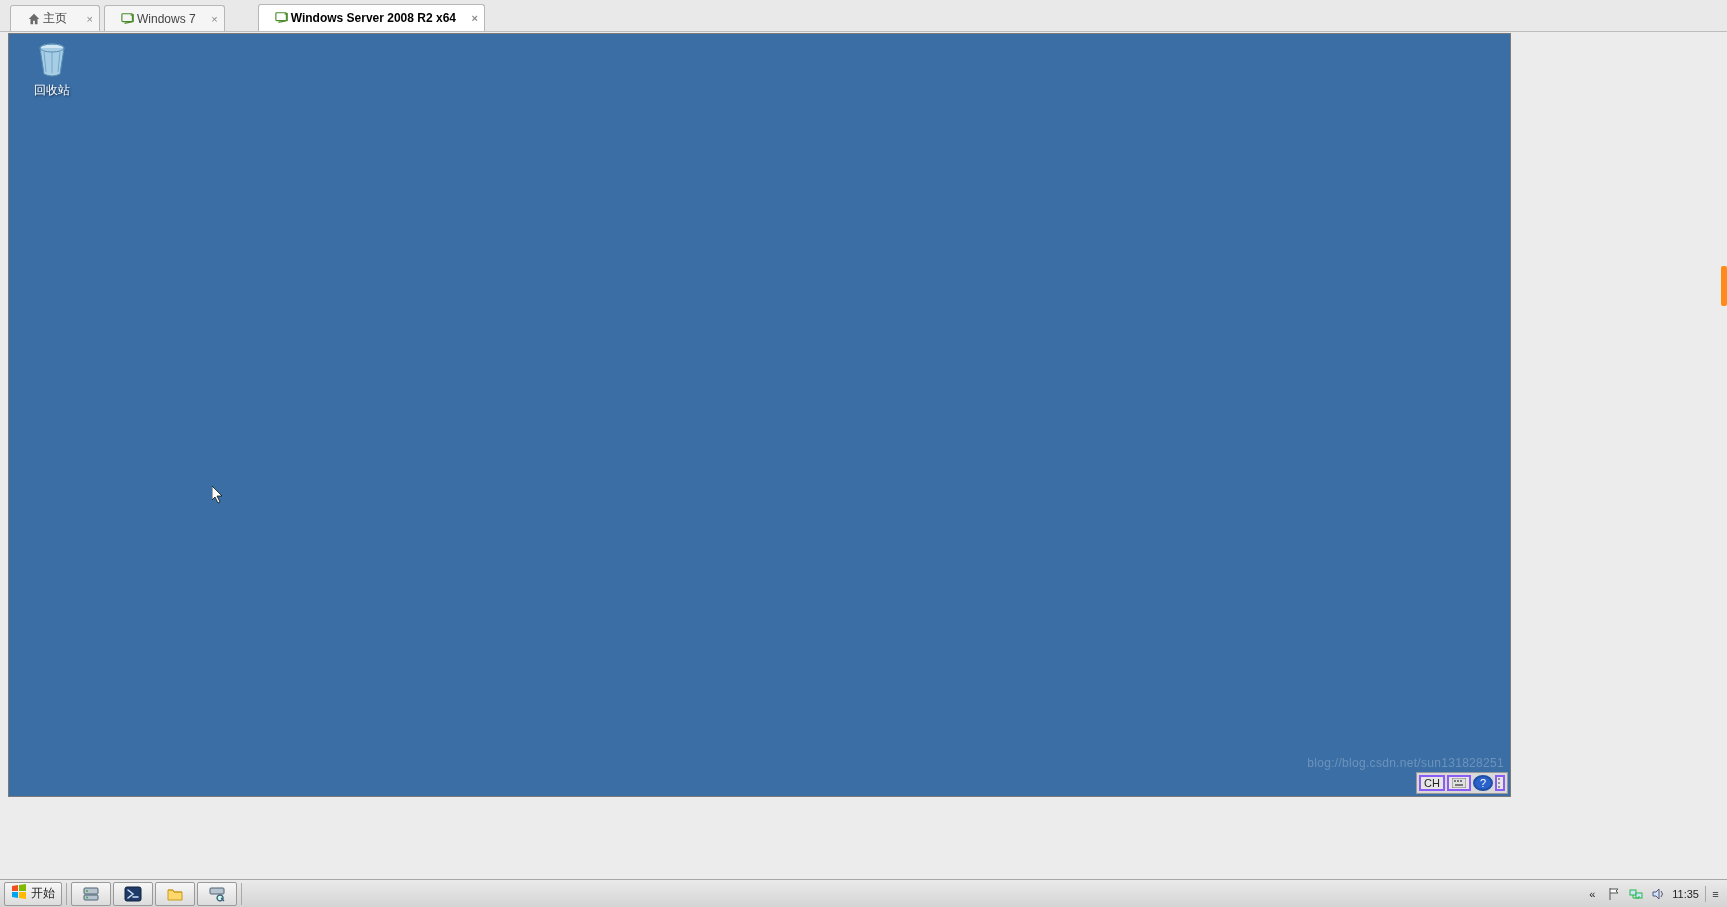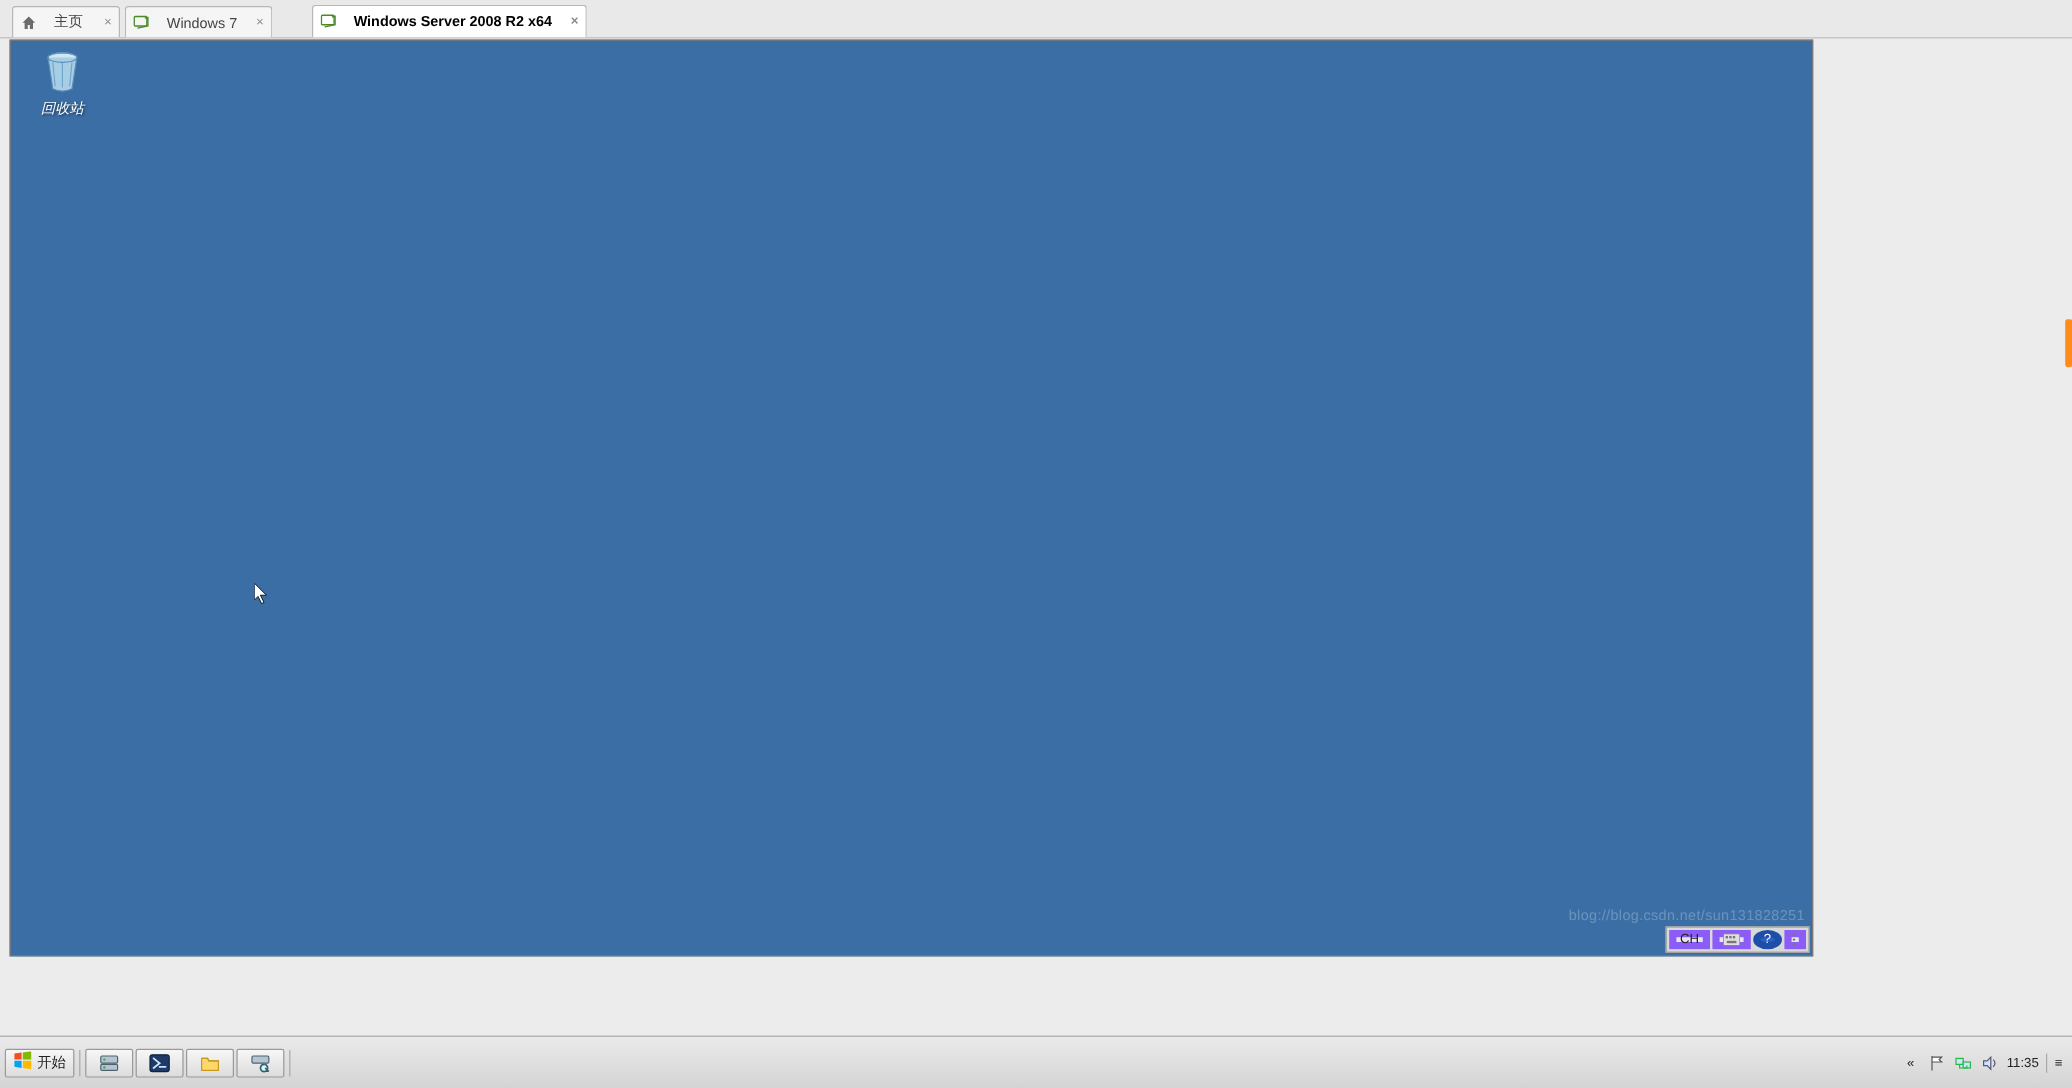--- a/index.html
+++ b/index.html
@@ -11,28 +11,28 @@
   background: #e9e9e9;
   border-bottom: 1px solid #bdbdbd;
   display: flex;
   align-items: flex-end;
   padding-left: 10px;
   gap: 4px;
 }
 .tab {
   height: 26px;
   min-width: 90px;
-  padding: 0 28px 0 6px;
+  padding: 0 28px 0 16px;
   background: #f5f5f5;
   border: 1px solid #b7b7b7;
   border-bottom: none;
   border-radius: 3px 3px 0 0;
   display: flex;
   align-items: center;
-  gap: 14px;
+  gap: 2px;
   font-size: 12px;
   color: #444;
   position: relative;
   cursor: default;
 }
 .tab.active {
   background: #ffffff;
   font-weight: bold;
   color: #000;
   height: 27px;
@@ -62,21 +62,20 @@
 
 
 .desktop-icon {
   position: absolute;
   width: 74px;
   text-align: center;
   color: #fff;
   font-size: 12px;
   text-shadow: 1px 1px 2px rgba(0,0,0,.6);
   cursor: default;
-  font-style: italic;
 }
 .desktop-icon .di-glyph {
   width: 40px; height: 40px;
   margin: 0 auto 2px auto;
   display:flex;align-items:center;justify-content:center;
 }
 
 
 .cursor {
   position: absolute;
@@ -105,34 +104,34 @@
   align-items: center;
   gap: 2px;
   background: #d9d9d9;
   border: 1px solid #9a9a9a;
   padding: 0 2px;
   font-size: 11px;
 }
 .ime-btn {
   min-width: 20px; height: 16px;
   background: #e6e6e6;
-  border: 6px solid #8b5cf6;
+  border: 2px solid #8b5cf6;
   display: flex; align-items: center; justify-content: center;
   padding: 0 3px;
   color: #222;
 }
 .ime-btn.blue { background:#2a62c9;color:#fff;border-color:#1e4fa8;border-radius:50%; }
 
 
 .host-bottom {
   position: absolute;
   left: 0;
   bottom: 0;
   width: 1727px;
-  height: 44px;
+  height: 28px;
   background: linear-gradient(#eaeaea,#d4d4d4);
   border-top: 1px solid #a7a7a7;
   display: flex;
   align-items: center;
   padding-left: 4px;
   gap: 2px;
 }
 .hb-btn {
   height: 24px;
   min-width: 40px;

